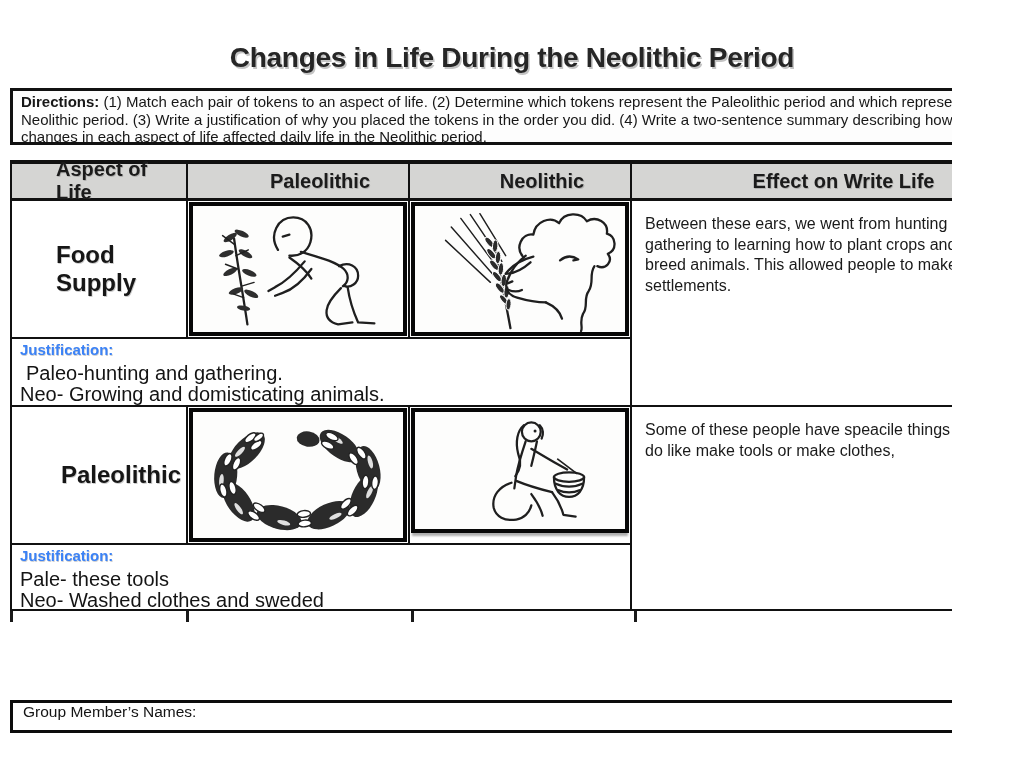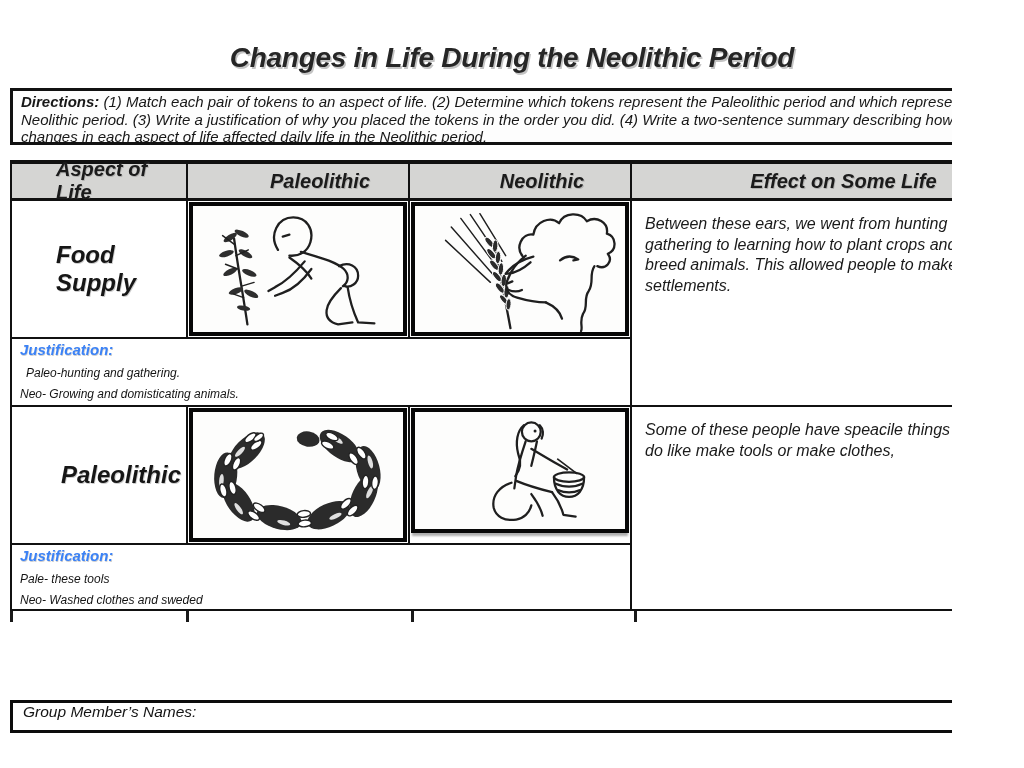--- a/index.html
+++ b/index.html
@@ -3,21 +3,21 @@
 <meta charset="utf-8">
 <style>
   :root{
     --ink:#1c1c1c;
     --border-ink:#111111;
     --header-bg:#d5d5d3;
   }
   html,body{margin:0;padding:0;background:#ffffff;}
   #stage{
     position:relative;width:952px;height:768px;background:#fff;overflow:hidden;
-    font-family:"Liberation Sans", sans-serif;color:var(--ink);font-style:italic;
+    font-family:"Liberation Sans", sans-serif;color:var(--ink);
   }
   .abs{position:absolute;box-sizing:border-box;}
   
   #title{
     left:0;top:42px;width:1024px;text-align:center;
     font-size:28px;font-weight:bold;color:#262626;letter-spacing:-0.3px;
     text-shadow:1.5px 1.5px 0 rgba(125,125,125,.45);
   }
   
   #directions{
@@ -48,21 +48,21 @@
   }
   .token-box svg{display:block;}
   .effect-cell{
     padding:13px 22px 0 13px;font-size:16px;line-height:20.5px;color:#1a1a1a;
   }
   .just-cell{padding:2px 8px;}
   .just-label{
     font-weight:bold;font-size:15px;color:#3b82f6;margin-bottom:5px;
     text-shadow:0.6px 0.6px 0 rgba(120,120,120,.35);
   }
-  .just-line{font-size:12px;line-height:21px;color:#141414;}
+  .just-line{font-size:20px;line-height:21px;color:#141414;}
   .just-line.indent1{padding-left:6px;}
   .stub{background:#1a1a1a;}
   
   #group-box{
     left:10px;top:700px;width:985px;height:33px;
     border:3px solid #0c0c0c;display:flex;
     padding-left:10px;font-size:15.5px;color:#141414;
   }
   .lineart{stroke:#1f1f1f;stroke-width:2.4;fill:none;stroke-linecap:round;stroke-linejoin:round;}
   .thinart{stroke:#1f1f1f;stroke-width:1.5;fill:none;stroke-linecap:round;}
@@ -74,21 +74,21 @@
 
   <div id="title" class="abs">Changes in Life During the Neolithic Period</div>
 
   <div id="directions" class="abs">
     <b>Directions:</b><span> (1) Match each pair of tokens to an aspect of life. (2) Determine which tokens represent the Paleolithic period and which represent the Neolithic period. (3) Write a justification of why you placed the tokens in the order you did. (4) Write a two-sentence summary describing how the changes in each aspect of life affected daily life in the Neolithic period.</span>
   </div>
 
   <div class="abs cell hcell" style="left:10px;top:160px;width:178px;height:41px;">Aspect of Life</div>
   <div class="abs cell hcell" style="left:408px;top:160px;width:224px;height:41px;">Neolithic</div>
   <div class="abs cell hcell" style="left:186px;top:160px;width:224px;height:41px;">Paleolithic</div>
-  <div class="abs cell hcell" style="left:630px;top:160px;width:383px;height:41px;">Effect on Some Life</div>
+  <div class="abs cell hcell" style="left:630px;top:160px;width:383px;height:41px;">Effect on Write Life</div>
 
   <div class="abs cell aspect-cell" style="left:10px;top:199px;width:178px;height:140px;">
     <span>Food Supply</span>
   </div>
 
   <div class="abs cell token-cell" style="left:186px;top:199px;width:224px;height:140px;">
     <div class="token-box" style="inset:1px;" aria-label="person-gathering-plants-illustration">
       <svg width="212" height="126" viewBox="0 0 218 132">
         <g class="lineart">
           <path d="M56,124 C52,96 46,64 42,34"></path>

